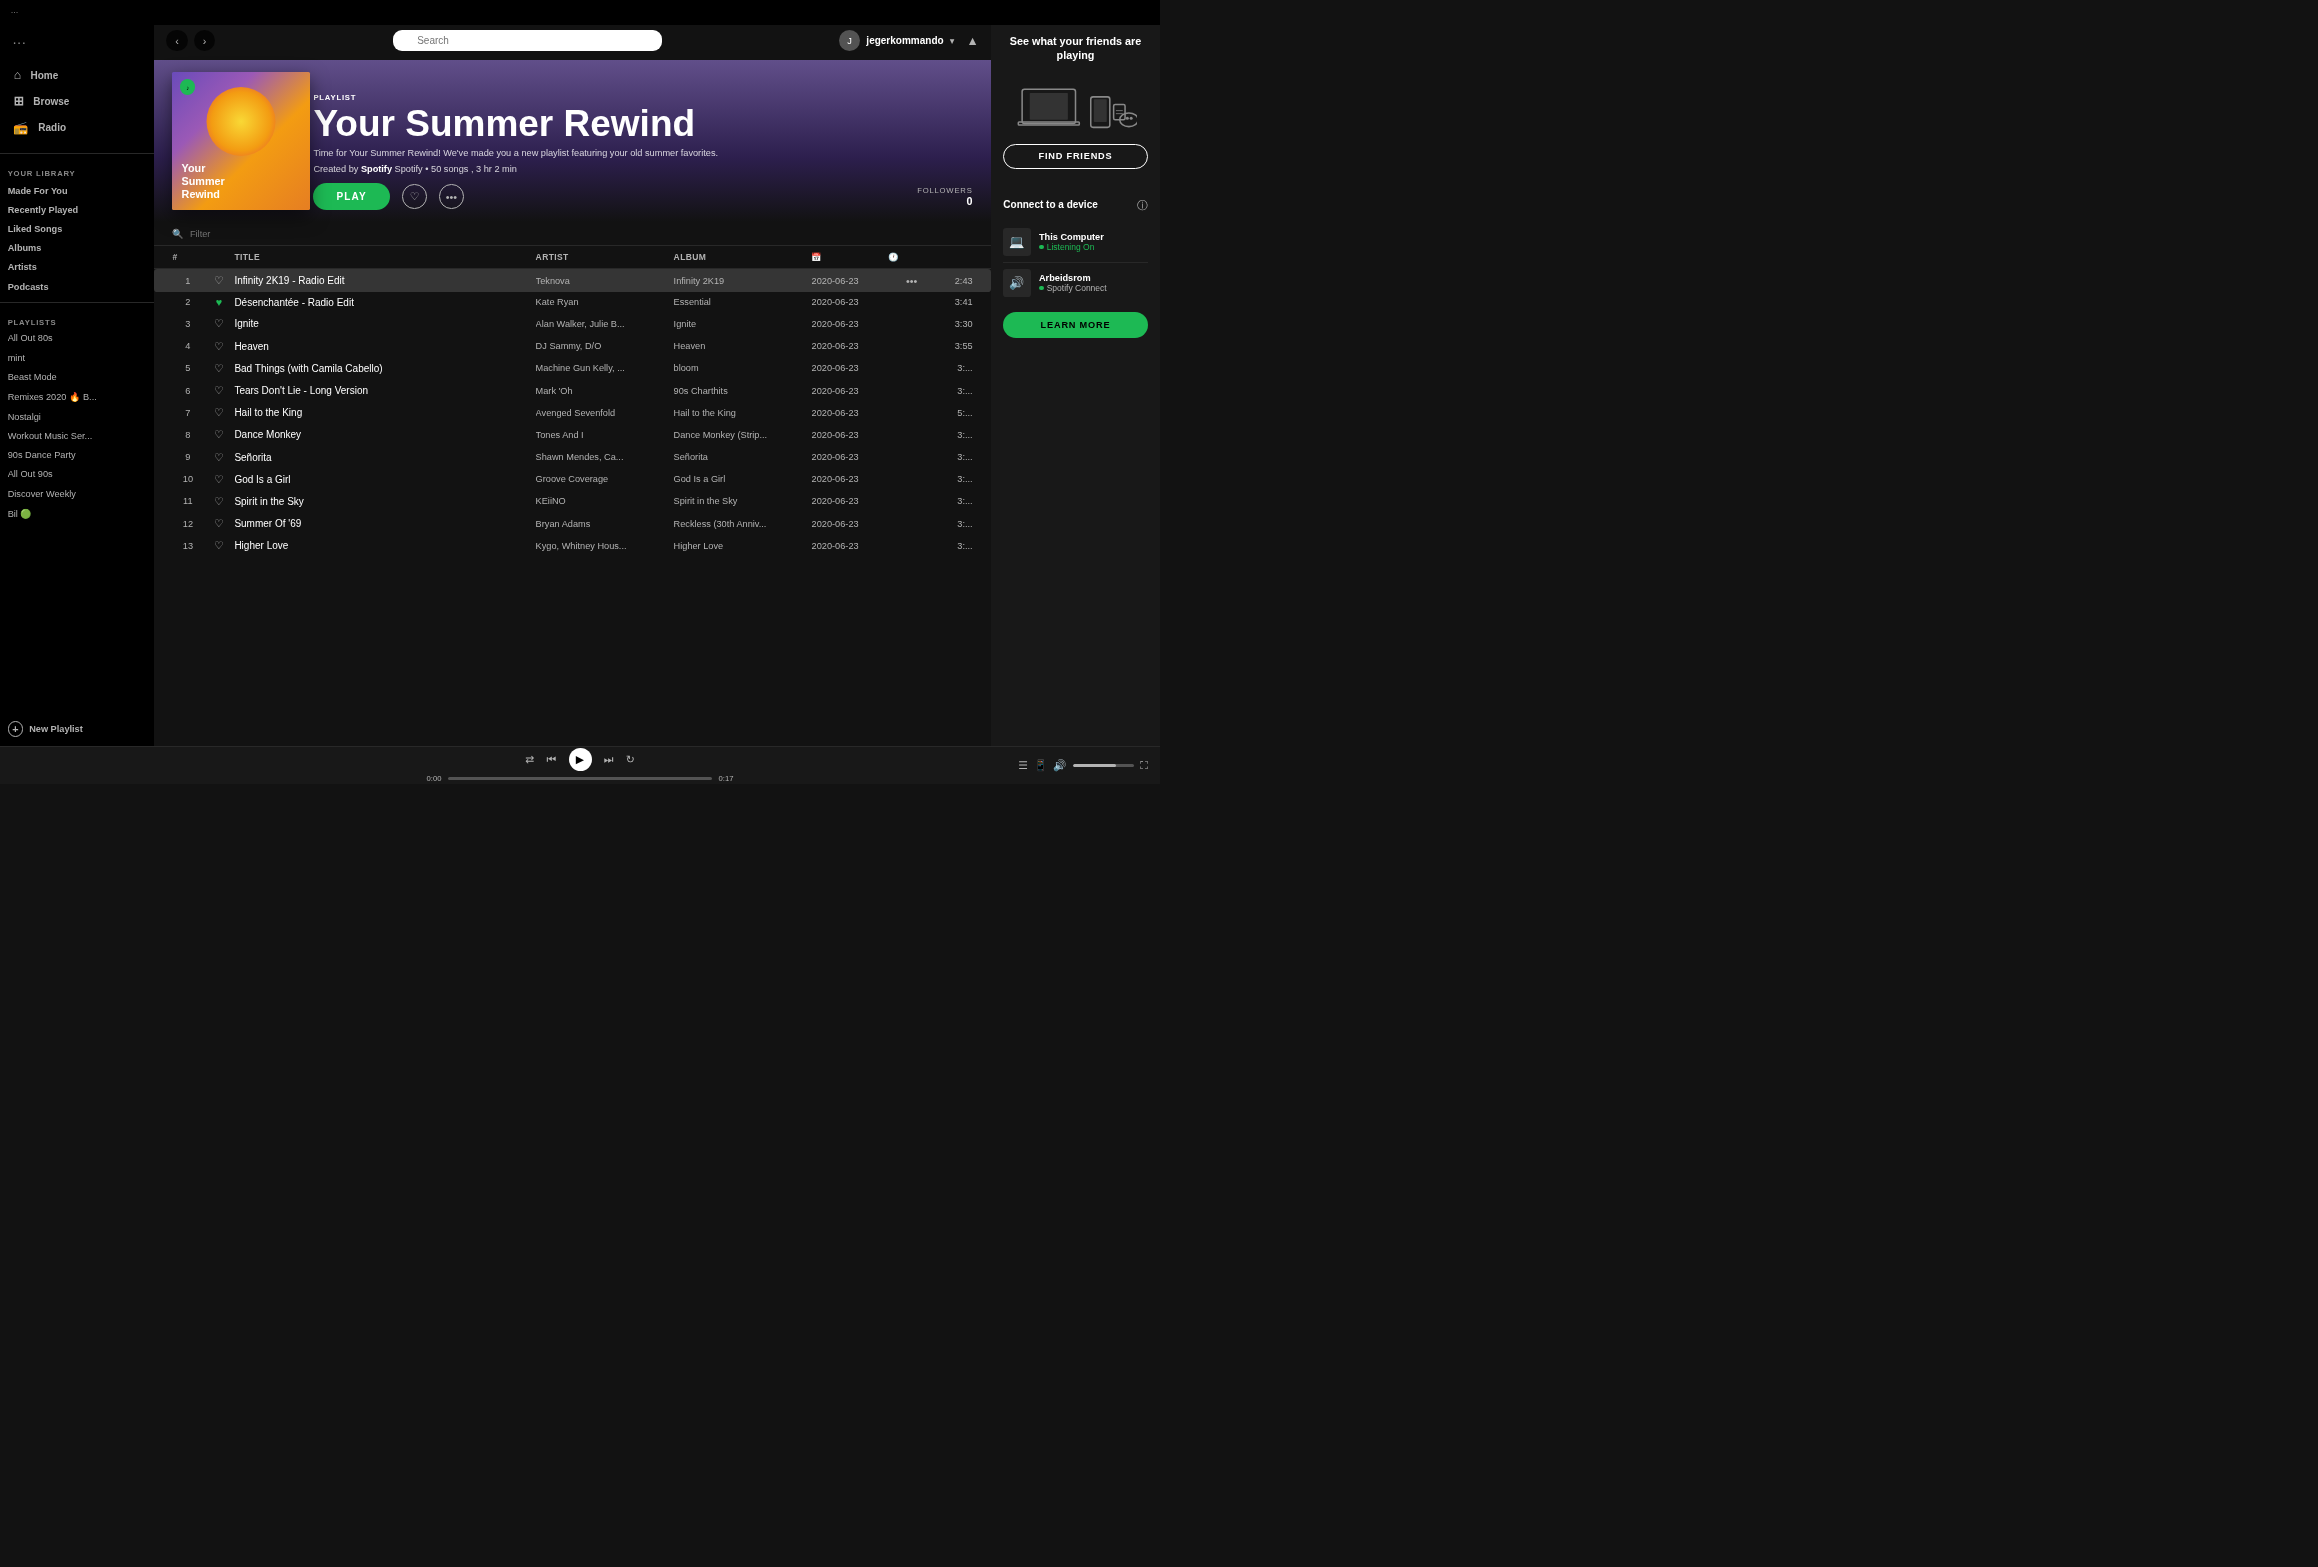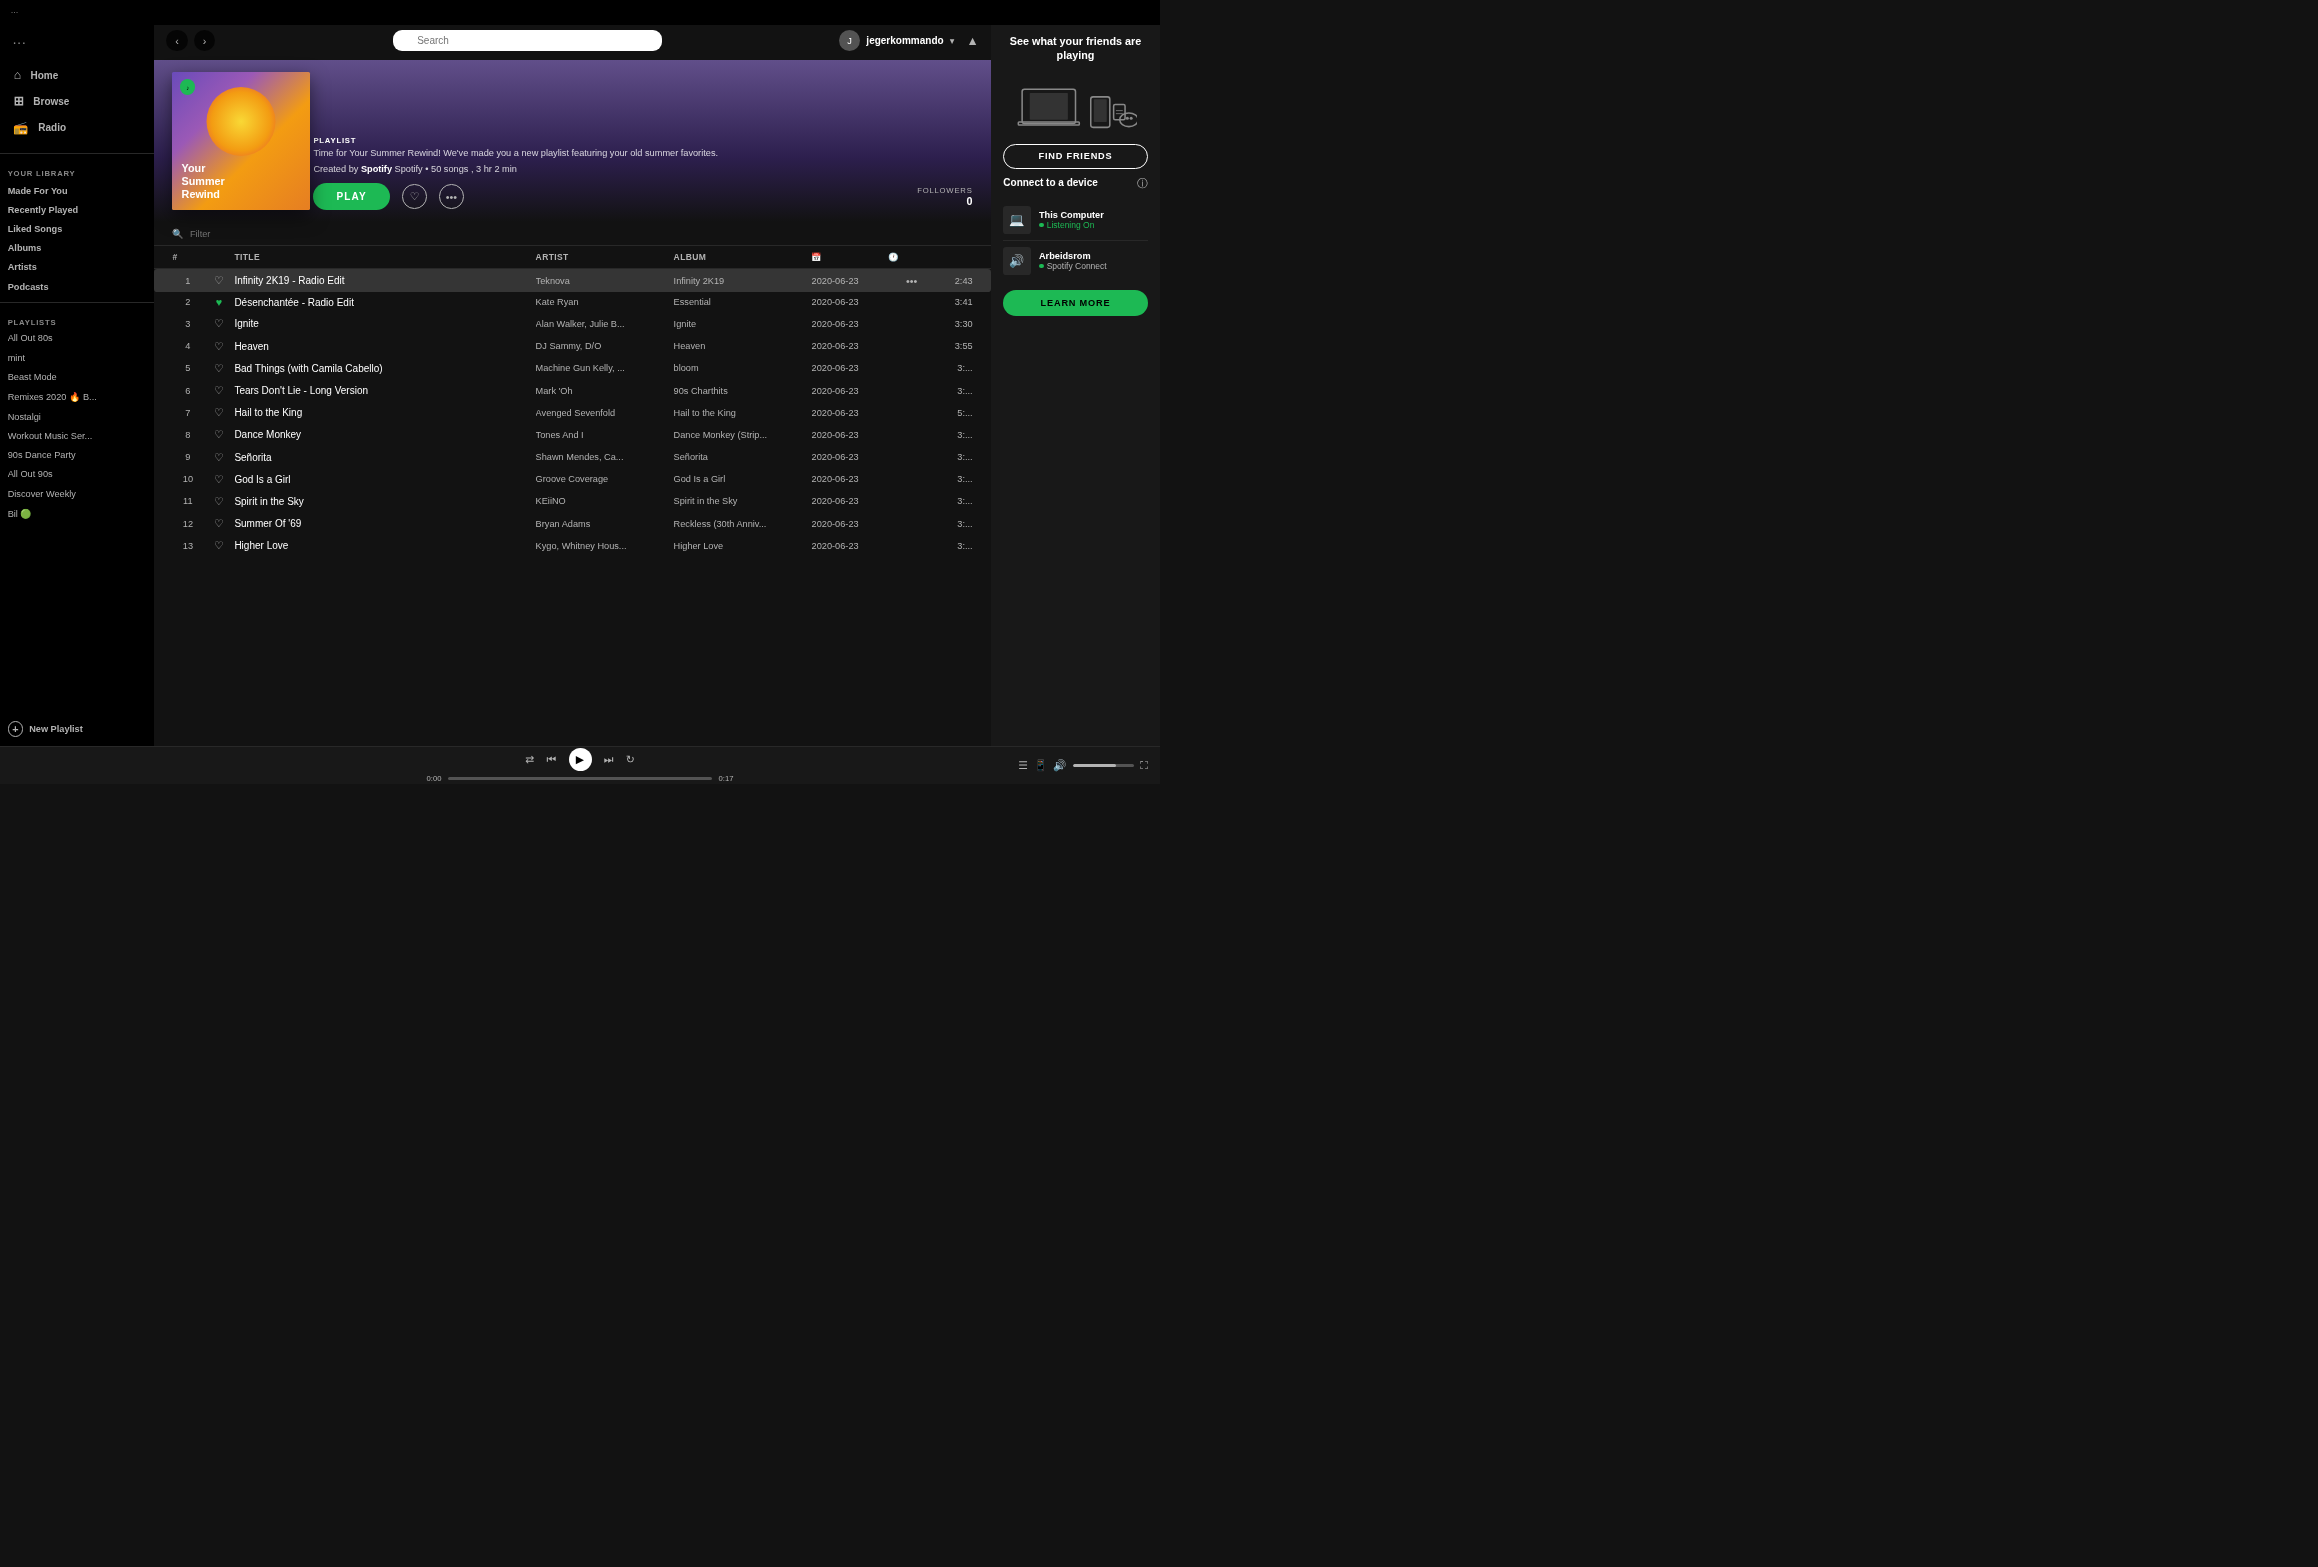--- a/index.html
+++ b/index.html
@@ -472,21 +472,21 @@
     .right-panel {
       width: 169px;
       background: #181818;
       display: flex;
       flex-direction: column;
       padding: 12.3px;
       overflow-y: auto;
       flex-shrink: 0;
     }
     .friends-section {
-      margin-bottom: 2px;
+      margin-bottom: 24px;
     }
     .friends-title {
       font-size: 10.8px;
       font-weight: 700;
       color: #fff;
       text-align: center;
       line-height: 1.3;
       margin-bottom: 12.3px;
     }
     .devices-illustration {
@@ -783,20 +783,21 @@
           <div class="sun-circle"></div>
           <div class="art-text">
             <div>Your</div>
             <div>Summer</div>
             <div>Rewind</div>
           </div>
         </div>
       </div>
       <div class="playlist-info">
         <div class="playlist-type-label">PLAYLIST</div>
+        <div class="playlist-title">Your Summer Rewind</div>
         <div class="playlist-desc">Time for Your Summer Rewind! We've made you a new playlist featuring your old summer favorites.</div>
         <div class="playlist-meta">
           <span>Created by</span>
           <span class="creator">Spotify</span>
           <span>Spotify</span>
           <span> • </span>
           <span>50 songs</span>
           <span>, </span>
           <span>3 hr 2 min</span>
         </div>

